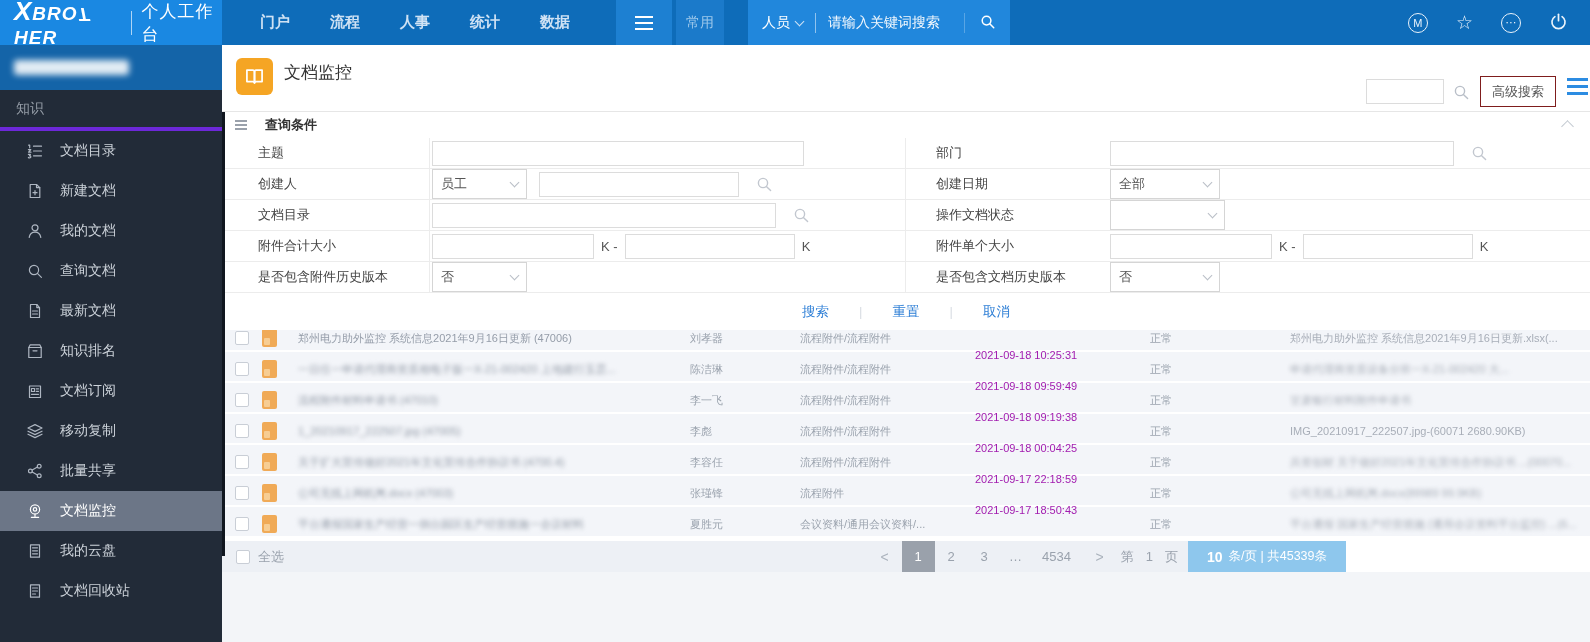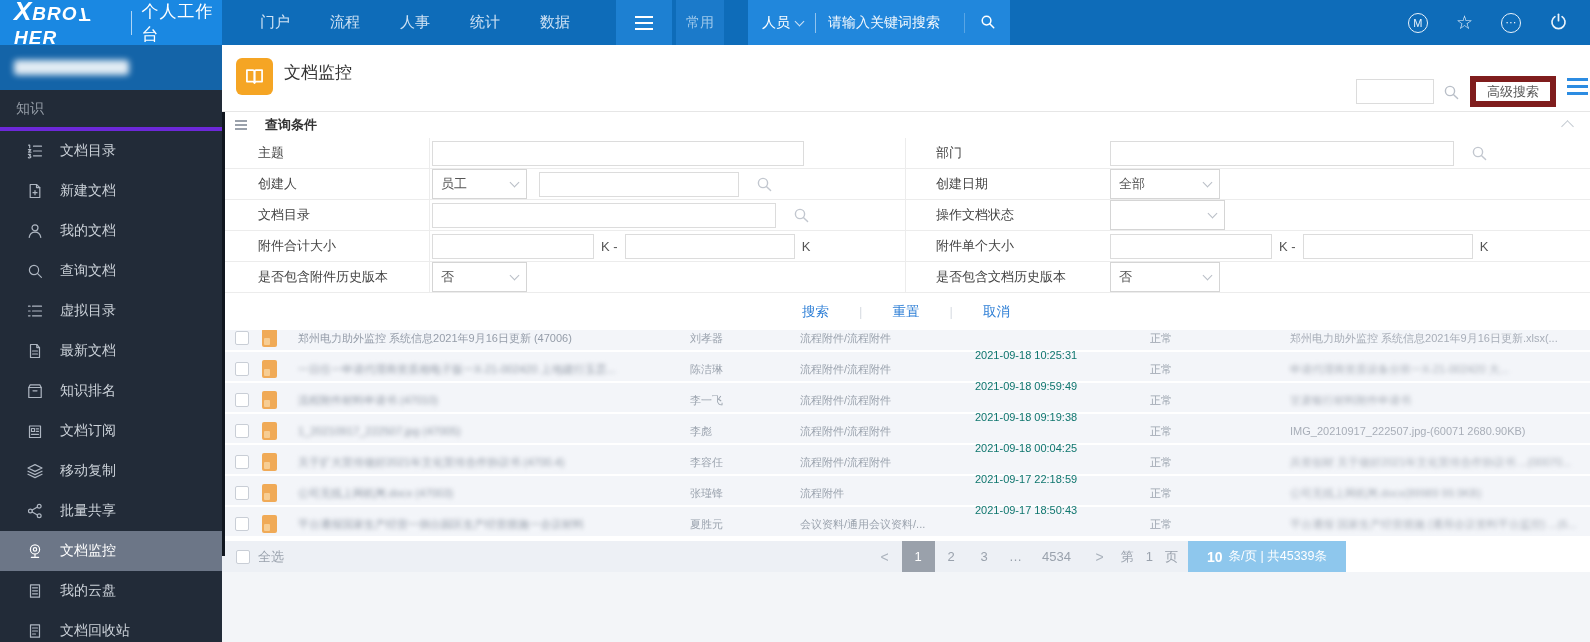--- a/index.html
+++ b/index.html
@@ -7,21 +7,21 @@
   body { position:relative; font-family:"Liberation Sans","DejaVu Sans",sans-serif; background:#fff; font-size:13px; }
 
   
   .topbar { position:absolute; left:0; top:0; width:1590px; height:45px; background:#0e6cb9; display:flex; align-items:stretch; }
   .logo-area { width:222px; background:#1a88e2; display:flex; align-items:center; padding-left:14px; color:#fff; flex:none; }
   .brand { font-weight:bold; font-size:19px; letter-spacing:1px; font-style:italic; }
   .brand .bx { font-size:26px; }
   .logo-divider { width:1px; height:24px; background:rgba(255,255,255,.65); margin:0 10px; }
   .workspace { font-size:17px; letter-spacing:1px; }
   .nav-items { display:flex; align-items:center; margin-left:18px; }
-  .nav-item { color:#cfe2f4; font-size:15px; padding:0 20px; height:45px; display:flex; align-items:center; cursor:pointer; }
+  .nav-item { color:#cfe2f4; font-size:15px; padding:0 20px; height:45px; display:flex; align-items:center; cursor:pointer;font-weight:bold; }
   .tile { height:45px; display:flex; align-items:center; justify-content:center; }
   .tile-menu { width:56px; background:#1d80d2; margin-left:26px; }
   .hamburger i { display:block; width:18px; height:2px; background:#fff; box-shadow:0 6px 0 #fff, 0 -6px 0 #fff; }
   .tile-common { width:48px; background:#1b7aca; color:#9dc8eb; font-size:14px; margin-left:4px; }
   .search-tile { background:#2187dc; margin-left:24px; display:flex; align-items:center; height:45px; padding:0 14px; color:#fff; }
   .search-cat { font-size:14px; display:flex; align-items:center; cursor:pointer; }
   .chev-down { width:7px; height:7px; border-right:1.4px solid #cfe3f5; border-bottom:1.4px solid #cfe3f5; transform:rotate(45deg); margin-left:6px; margin-top:-3px; }
   .search-sep { width:1px; height:20px; background:rgba(255,255,255,.5); margin:0 12px; }
   .search-ph { font-size:14px; color:rgba(255,255,255,.95); min-width:120px; }
   .search-glass { margin-left:16px; padding-left:14px; border-left:1px solid rgba(255,255,255,.25); display:flex; align-items:center; }
@@ -48,21 +48,21 @@
   .main { position:absolute; left:222px; top:45px; width:1368px; height:597px; background:#fff; }
 
   .page-header { height:67px; position:relative; border-bottom:1px solid #e6e6e6; }
   .page-icon { position:absolute; left:14px; top:13px; width:37px; height:37px; background:#f5a524; border-radius:6px; display:flex; align-items:center; justify-content:center; }
   .page-icon svg { width:21px; height:21px; stroke:#fff; fill:none; stroke-width:1.5; stroke-linejoin:round; }
   .page-title { position:absolute; left:62px; top:16px; font-size:17px; color:#333; }
   .header-controls { position:absolute; right:34px; top:31px; display:flex; align-items:center; }
   .mini-input { width:78px; height:25px; border:1px solid #dcdcdc; background:#fff; outline:none; font-size:13px; padding:0 6px; }
   .gray-mag { margin:0 10px 0 8px; display:flex; }
   .gray-mag svg { width:18px; height:18px; stroke:#b9bfc8; fill:none; stroke-width:1.4; stroke-linecap:round; }
-  .adv-btn { height:31px; border:6px solid #7f1d1d; background:#fff; color:#555; font-size:13px; padding:0 11px; display:flex; align-items:center; cursor:pointer; }
+  .adv-btn { height:31px; border:1px solid #7f1d1d; background:#fff; color:#555; font-size:13px; padding:0 11px; display:flex; align-items:center; cursor:pointer; }
   .blue-burger { position:absolute; right:2px; top:33px; cursor:pointer; }
   .blue-burger i { display:block; width:21px; height:3px; background:#2c8ce2; box-shadow:0 7px 0 #2c8ce2, 0 -7px 0 #2c8ce2; margin:7px 0; }
 
   .query-bar { height:26px; display:flex; align-items:center; padding-left:13px; position:relative; }
   .qb-icon i { display:block; width:12px; height:1.5px; background:#9aa1ab; box-shadow:0 4px 0 #9aa1ab, 0 -4px 0 #9aa1ab; margin-right:9px; }
   .qb-title { font-size:13px; font-weight:bold; color:#333; margin-left:9px; }
   .collapse-chev { position:absolute; right:18px; top:10px; width:9px; height:9px; border-left:1.6px solid #c3c9d1; border-top:1.6px solid #c3c9d1; transform:rotate(45deg); cursor:pointer; }
 
   
   .query-form { }
@@ -96,21 +96,21 @@
   .t-row:first-child { margin-top:-9px; }
   .cell { overflow:hidden; white-space:nowrap; text-overflow:ellipsis; font-size:11px; }
   .c-check { display:flex; justify-content:center; }
   .checkbox { width:14px; height:14px; background:#fff; border:1px solid #c9ced6; border-radius:2px; cursor:pointer; }
   .c-fileicon { display:flex; }
   .file-icon { width:15px; height:18px; background:#f0aa57; border-radius:2px; position:relative; }
   .file-icon::before { content:""; position:absolute; left:2px; bottom:2px; width:6px; height:7px; background:#f7cd93; border-radius:1px; }
   .c-title { color:#959da9; padding-right:14px; }
   .c-creator { color:#9ba3ae; }
   .c-category { color:#9ba3ae; }
-  .c-date { color:#0f766e;margin-top:34px; }
+  .c-date { color:#a21caf;margin-top:34px; }
   .c-status { color:#9ba3ae; }
   .c-att { color:#a8aeb8; padding-right:6px; }
   .blurred { filter:blur(2.3px); }
 
   
   .pagination-bar { position:absolute; left:0; top:496px; width:1124px; height:31px; background:#edf0f5; display:flex; align-items:center; }
   .select-all { display:flex; align-items:center; padding-left:14px; color:#9aa2ad; font-size:13px; gap:8px; }
   .pager { margin-left:auto; display:flex; align-items:center; height:31px; }
   .pg-arrow { color:#aab2bc; font-size:14px; padding:0 13px; cursor:pointer; }
   .pg-num { width:33px; height:31px; display:flex; align-items:center; justify-content:center; color:#9aa2ad; font-size:13px; cursor:pointer; }
@@ -204,27 +204,20 @@
   </div>
       <div class="s-item">
     <span class="s-icon"><svg viewBox="0 0 18 18">
             <circle cx="8" cy="8" r="4.6"></circle>
             <path d="M11.4 11.4l4 4"></path>
           </svg></span>
     <span class="s-label">查询文档</span>
   </div>
       <div class="s-item">
     <span class="s-icon"><svg viewBox="0 0 18 18">
-            <path d="M6.5 4.2h9M6.5 9h9M6.5 13.8h9"></path>
-            <path d="M2.5 4.2h1.6M2.5 9h1.6M2.5 13.8h1.6"></path>
-          </svg></span>
-    <span class="s-label">虚拟目录</span>
-  </div>
-      <div class="s-item">
-    <span class="s-icon"><svg viewBox="0 0 18 18">
             <path d="M10.8 2.5H4.5v13h9V5.6z"></path>
             <path d="M10.8 2.5v3.1h2.7"></path>
             <path d="M6.5 9h5M6.5 12h5"></path>
           </svg></span>
     <span class="s-label">最新文档</span>
   </div>
       <div class="s-item">
     <span class="s-icon"><svg viewBox="0 0 18 18">
             <path d="M2.8 5.5h12.4v10H2.8z"></path>
             <path d="M2.8 5.5l1.4-2.7h9.6l1.4 2.7"></path>

